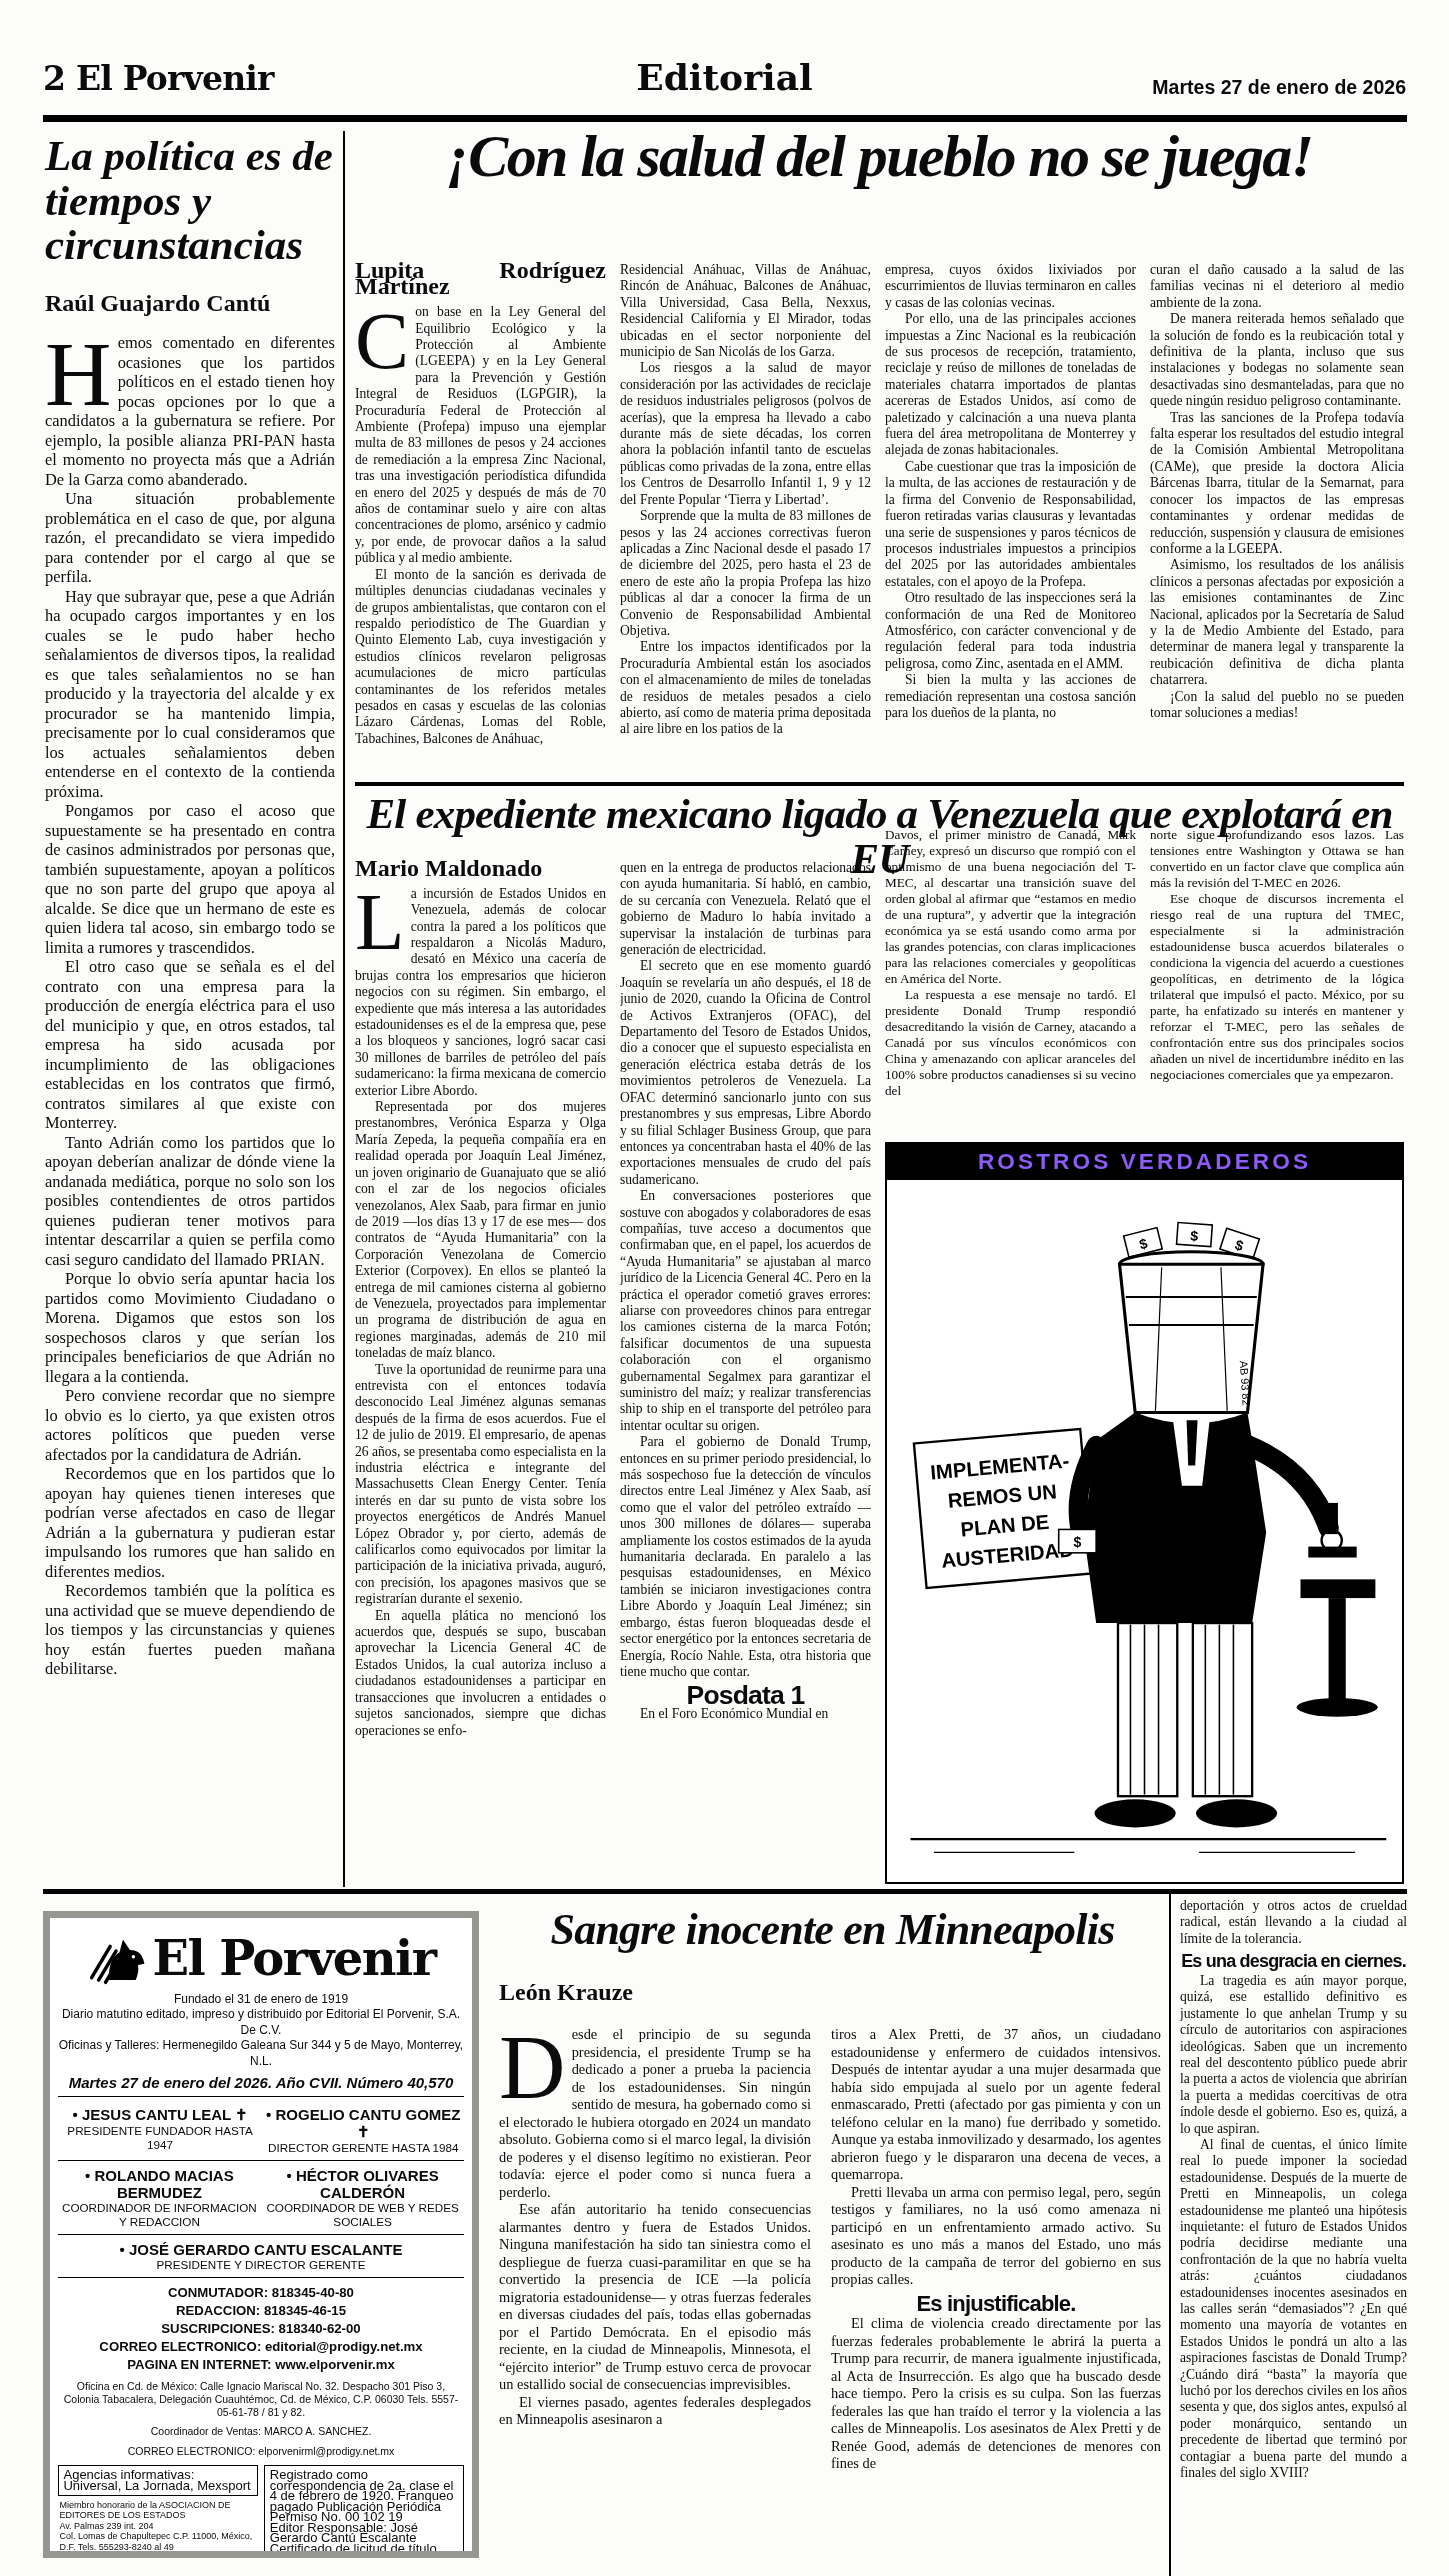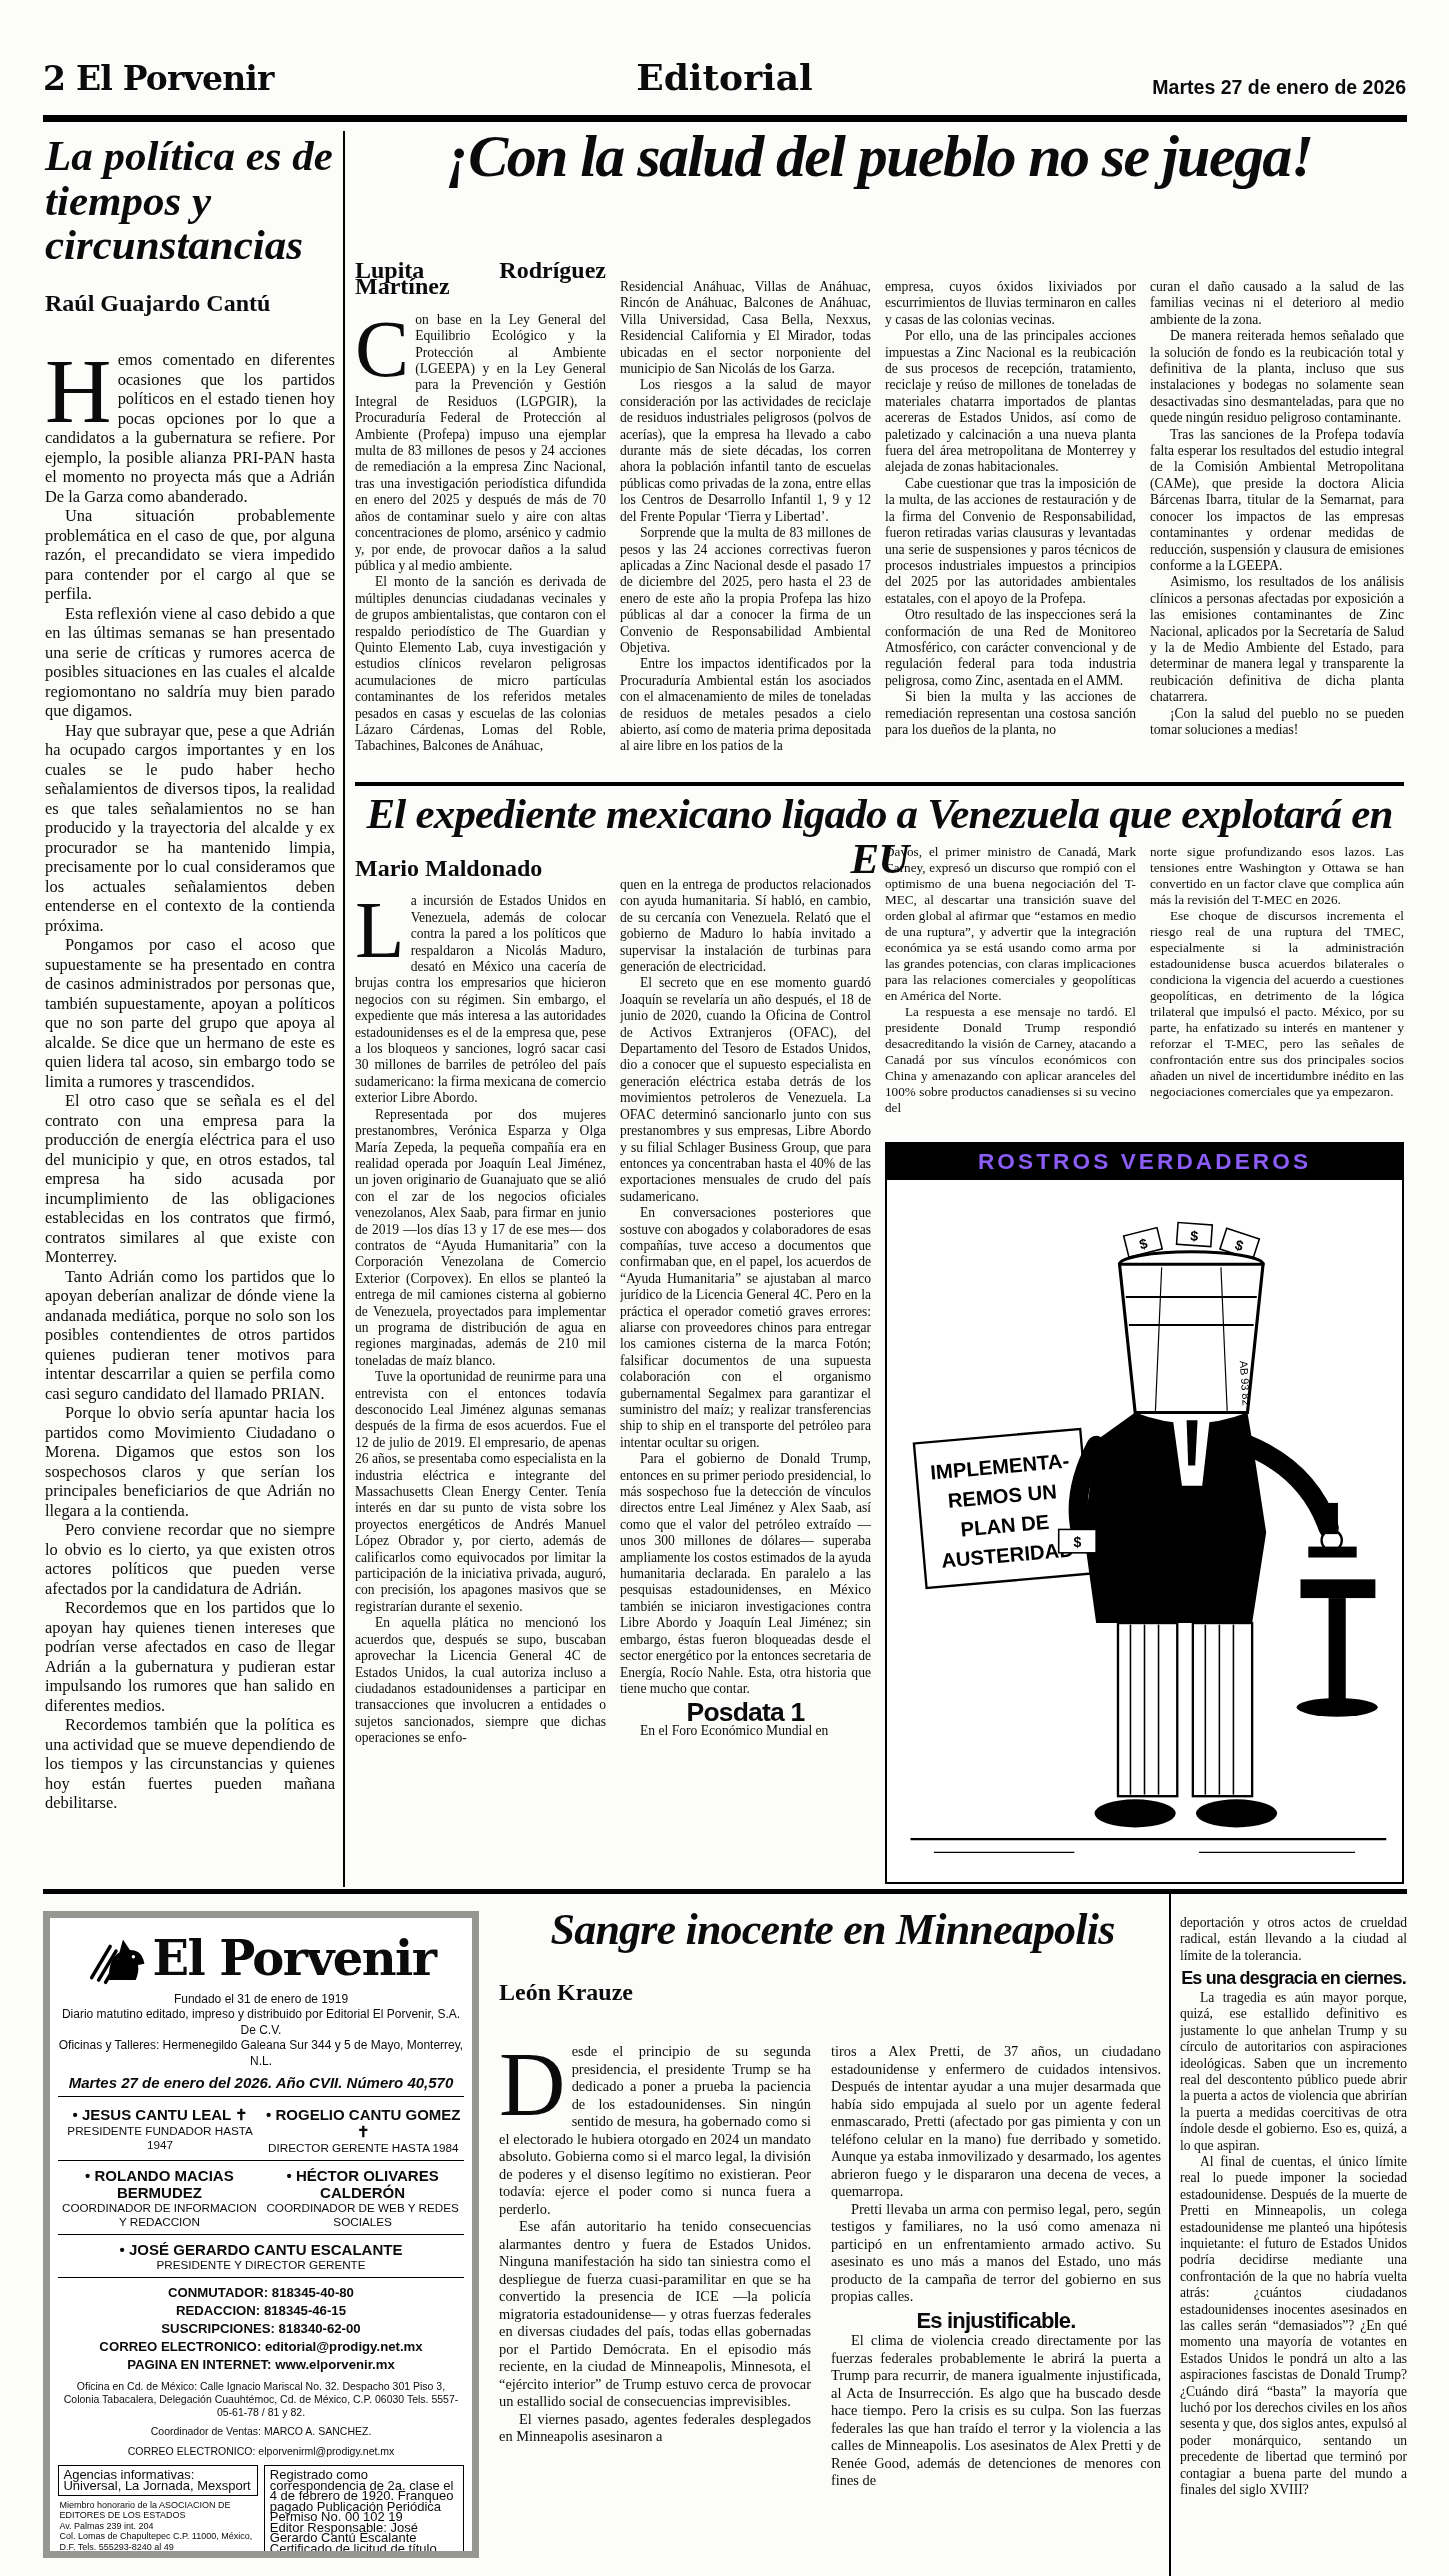--- a/index.html
+++ b/index.html
@@ -15,21 +15,21 @@
   
   .headline{font-family:"Liberation Serif",serif;font-style:italic;font-weight:bold;line-height:1.04;}
   .hl1{left:45px;top:134px;width:290px;font-size:43px;}
   .hl2{left:355px;top:125px;width:1049px;font-size:60px;text-align:center;letter-spacing:-1.6px;}
   .hl3{left:355px;top:792px;width:1049px;font-size:43px;text-align:center;letter-spacing:-0.8px;}
   .hl4{left:499px;top:1907px;width:667px;font-size:44px;text-align:center;letter-spacing:-0.8px;}
   .byline{font-weight:bold;font-size:24px;text-indent:0 !important;font-family:"Liberation Serif",serif;}
   
   .col{position:absolute;text-align:justify;overflow:hidden;}
   .col p{margin:0;text-indent:20px;}
-  .col p.lead{text-indent:0;margin-top:17px;}
+  .col p.lead{text-indent:0;}
   .dropcap{float:left;font-size:81px;line-height:64px;padding:4.7px 6.2px 0 0;font-weight:normal;}
   .dc-big{font-size:92px;line-height:72px;}
   .fs-a{font-size:13.6px;line-height:16.4px;}       
   .fs-b{font-size:13.6px;line-height:16.4px;}       
   .fs-c{font-size:13.2px;line-height:16px;}       
   .fs-d{font-size:16.4px;line-height:19.5px;}         
   .fs-e{font-size:14.4px;line-height:17.5px;}     
   .fs-f{font-size:13.6px;line-height:16.4px;}       
   .sub-slab{font-family:"Liberation Sans",sans-serif;font-weight:bold;text-align:center;text-indent:0 !important;letter-spacing:-0.8px;margin:6.2px 0 3.1px 0;}
   .sub-posdata{font-size:26.5px;}
@@ -70,21 +70,20 @@
   <div class="abs hdr-center">Editorial</div>
   <div class="abs hdr-date">Martes 27 de enero de 2026</div>
   <div class="abs rule" style="left:43px;top:115px;width:1364px;height:7px;"></div>
 
   <div class="abs headline hl1">La política es de tiempos y circunstancias</div>
   <div class="abs byline" style="left:45px;top:290px;width:290px;">Raúl Guajardo Cantú</div>
   <div class="col fs-d" style="left:45px;top:333px;width:290px;height:1496px;">
     <p class="lead"><span class="dropcap dc-big">H</span><span>emos comentado en diferentes ocasiones que los partidos políticos en el estado tienen hoy pocas opciones por lo que a candidatos a la gubernatura se refiere. Por ejemplo, la posible alianza PRI-PAN hasta el momento no proyecta más que a Adrián De la Garza como abanderado.</span></p>
     <div>
         <p>Una situación probablemente problemática en el caso de que, por alguna razón, el precandidato se viera impedido para contender por el cargo al que se perfila.</p>
-        <p>Esta reflexión viene al caso debido a que en las últimas semanas se han presentado una serie de críticas y rumores acerca de posibles situaciones en las cuales el alcalde regiomontano no saldría muy bien parado que digamos.</p>
         <p>Hay que subrayar que, pese a que Adrián ha ocupado cargos importantes y en los cuales se le pudo haber hecho señalamientos de diversos tipos, la realidad es que tales señalamientos no se han producido y la trayectoria del alcalde y ex procurador se ha mantenido limpia, precisamente por lo cual consideramos que los actuales señalamientos deben entenderse en el contexto de la contienda próxima.</p>
         <p>Pongamos por caso el acoso que supuestamente se ha presentado en contra de casinos administrados por personas que, también supuestamente, apoyan a políticos que no son parte del grupo que apoya al alcalde. Se dice que un hermano de este es quien lidera tal acoso, sin embargo todo se limita a rumores y trascendidos.</p>
         <p>El otro caso que se señala es el del contrato con una empresa para la producción de energía eléctrica para el uso del municipio y que, en otros estados, tal empresa ha sido acusada por incumplimiento de las obligaciones establecidas en los contratos que firmó, contratos similares al que existe con Monterrey.</p>
         <p>Tanto Adrián como los partidos que lo apoyan deberían analizar de dónde viene la andanada mediática, porque no solo son los posibles contendientes de otros partidos quienes pudieran tener motivos para intentar descarrilar a quien se perfila como casi seguro candidato del llamado PRIAN.</p>
         <p>Porque lo obvio sería apuntar hacia los partidos como Movimiento Ciudadano o Morena. Digamos que estos son los sospechosos claros y que serían los principales beneficiarios de que Adrián no llegara a la contienda.</p>
         <p>Pero conviene recordar que no siempre lo obvio es lo cierto, ya que existen otros actores políticos que pueden verse afectados por la candidatura de Adrián.</p>
         <p>Recordemos que en los partidos que lo apoyan hay quienes tienen intereses que podrían verse afectados en caso de llegar Adrián a la gubernatura y pudieran estar impulsando los rumores que han salido en diferentes medios.</p>
         <p>Recordemos también que la política es una actividad que se mueve dependiendo de los tiempos y las circunstancias y quienes hoy están fuertes pueden mañana debilitarse.</p>
       </div>
   </div>

